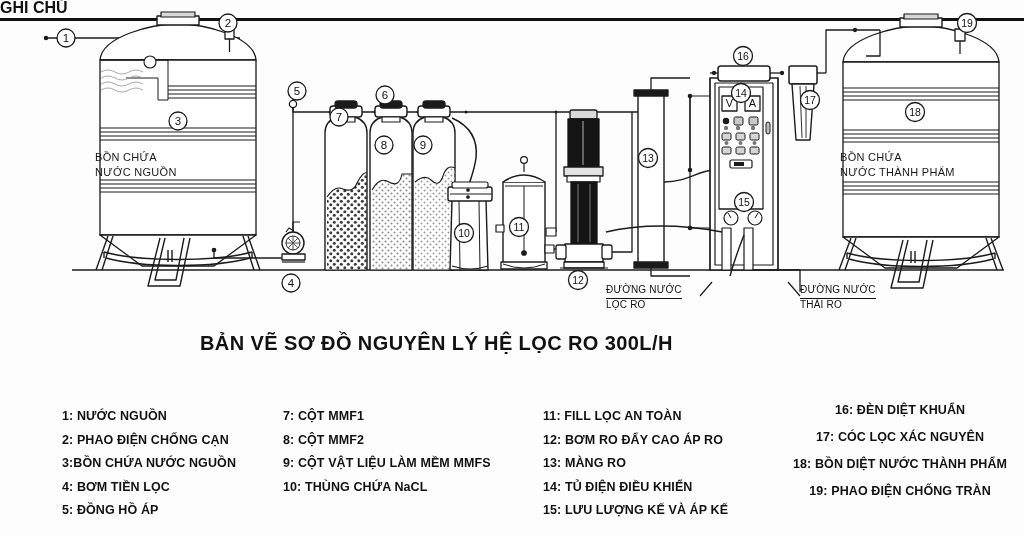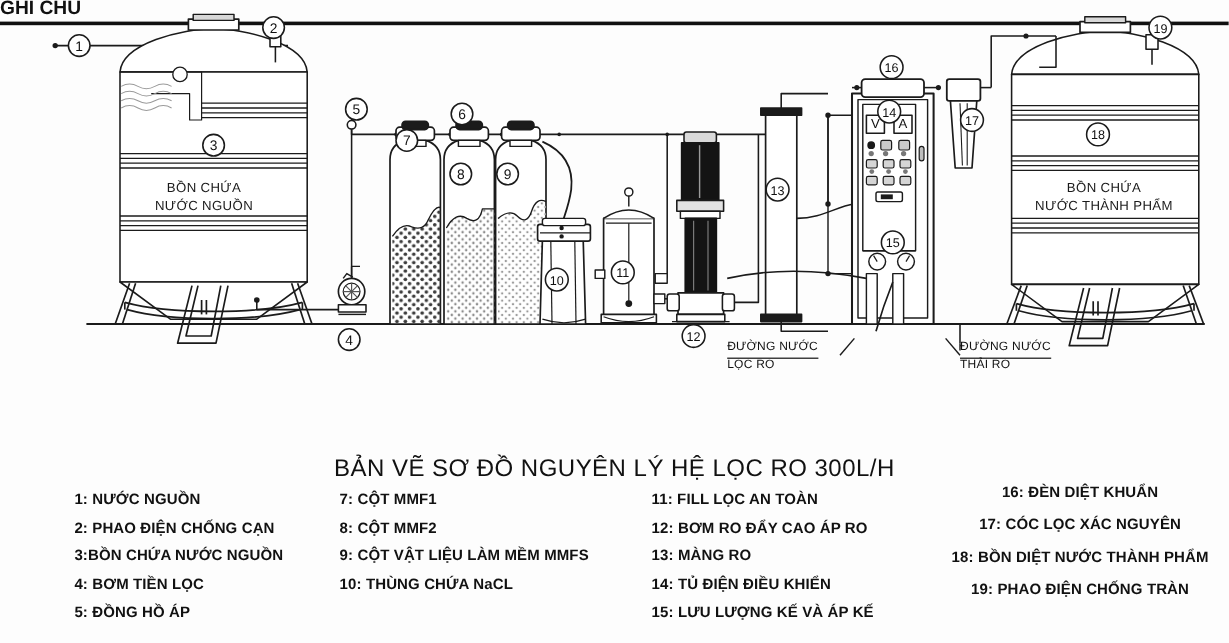--- a/index.html
+++ b/index.html
@@ -1,31 +1,31 @@
 <!DOCTYPE html>
 <html><head>
 <meta charset="utf-8">
 <title>RO Schematic</title>
 <style>
   html,body{margin:0;padding:0;background:#fdfdfd;}
   body{width:1024px;height:536px;position:relative;overflow:hidden;
        font-family:"Liberation Sans","DejaVu Sans",sans-serif;color:#111;}
   #diagram{position:absolute;left:0;top:0;width:1024px;height:536px;}
-  .ttl{position:absolute;text-align:center;font-weight:normal;margin-top:48px;}
+  .ttl{position:absolute;font-weight:bold;}
   #main-title{left:200px;top:332px;width:624px;font-size:20px;letter-spacing:.4px;}
   #notes-head{left:18px;top:370px;font-size:16px;font-weight:bold;
               border-bottom:3px solid #111;padding-bottom:1px;line-height:1.05;}
   .legend-col{position:absolute;font-size:12.5px;font-weight:bold;letter-spacing:.1px;}
   .legend-col div{margin-bottom:9.5px;white-space:nowrap;}
   #lc0{left:62px;top:409px;}
   #lc1{left:283px;top:409px;}
   #lc2{left:543px;top:409px;}
   #lc3{left:793px;top:403px;text-align:center;}
   #lc3 div{margin-bottom:13px;}
-  .tanklbl{position:absolute;text-align:center;font-size:11px;line-height:15px;
+  .tanklbl{position:absolute;font-size:11px;line-height:15px;
            letter-spacing:.3px;color:#1a1a1a;}
   #tank-left-label{left:95px;top:150px;width:150px;}
   #tank-right-label{left:840px;top:150px;width:160px;}
   .flowlbl{position:absolute;text-align:left;font-size:10px;font-weight:normal;
            line-height:12.5px;letter-spacing:.2px;}
   #flow-a{left:606px;top:284px;width:110px;}
   #flow-b{left:800px;top:284px;width:110px;}
   .flowlbl .u{border-bottom:1.6px solid #111;display:inline-block;padding-bottom:1px;}
 </style>
 </head>

